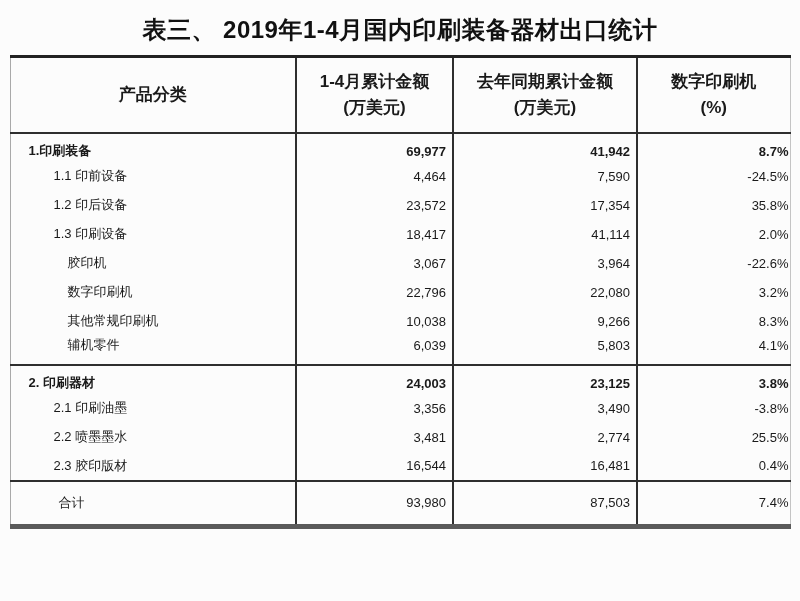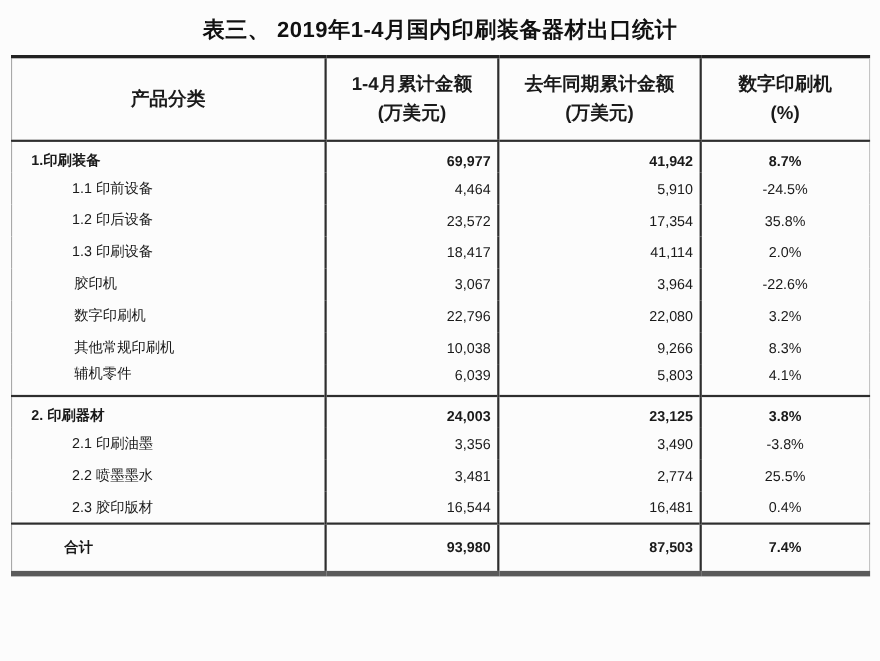--- a/index.html
+++ b/index.html
@@ -8,21 +8,21 @@
     width: 800px; height: 601px;
     background: #fcfcfc;
     font-family: "Liberation Sans", "DejaVu Sans", sans-serif;
     color: #1a1a1a;
     overflow: hidden;
   }
   .page { width: 800px; height: 601px; }
   .title {
     margin: 14px 10px 9px;
     text-align: center;
-    font-size: 20px;
+    font-size: 24px;
     font-weight: 700;
     letter-spacing: 0.5px;
     color: #111;
     white-space: nowrap;
   }
   table.stats {
     width: 780px;
     margin: 0 auto;
     border-collapse: collapse;
     table-layout: fixed;
@@ -54,31 +54,31 @@
     padding-top: 0;
     padding-bottom: 0;
     white-space: nowrap;
   }
   tr.section-start td { padding-top: 7px; }
   tr.section-end td { padding-bottom: 9px; }
   tr.section2-start td { border-top: 2px solid #2e2e2e; margin-top: 20px; }
 
   td.label { text-align: left; }
   .lv0 { padding-left: 18px; font-weight: 700; }
-  .lv1 { padding-left: 55px; }
+  .lv1 { padding-left: 43px; }
   .lv2 { padding-left: 57px; }
   td.num { text-align: right; padding-right: 6px; }
-  td.pct { text-align: center; }
+  td.pct { text-align: right; }
   tr.bold td { font-weight: 700; }
 
   tr.total-row td {
     border-top: 2px solid #2e2e2e;
     border-bottom: 5px solid #5a5a5a;
     height: 46px;
-    font-weight: 700;
+    font-weight: 400;
   }
   tr.total-row td.label { padding-left: 48px; }
   .hline2 { display: block; }
 </style>
 </head>
 <body>
 
 <div class="page">
   <div class="title">表三、 2019年1-4月国内印刷装备器材出口统计</div>
 
@@ -112,21 +112,21 @@
 
       <tr class="bold section-start">
         <td class="label lv0">1.印刷装备</td>
         <td class="num vline">69,977</td>
         <td class="num vline">41,942</td>
         <td class="pct vline">8.7%</td>
       </tr>
       <tr>
         <td class="label lv1">1.1 印前设备</td>
         <td class="num vline">4,464</td>
-        <td class="num vline">5,910</td>
+        <td class="num vline">7,590</td>
         <td class="pct vline">-24.5%</td>
       </tr>
       <tr>
         <td class="label lv1">1.2 印后设备</td>
         <td class="num vline">23,572</td>
         <td class="num vline">17,354</td>
         <td class="pct vline">35.8%</td>
       </tr>
       <tr>
         <td class="label lv1">1.3 印刷设备</td>

